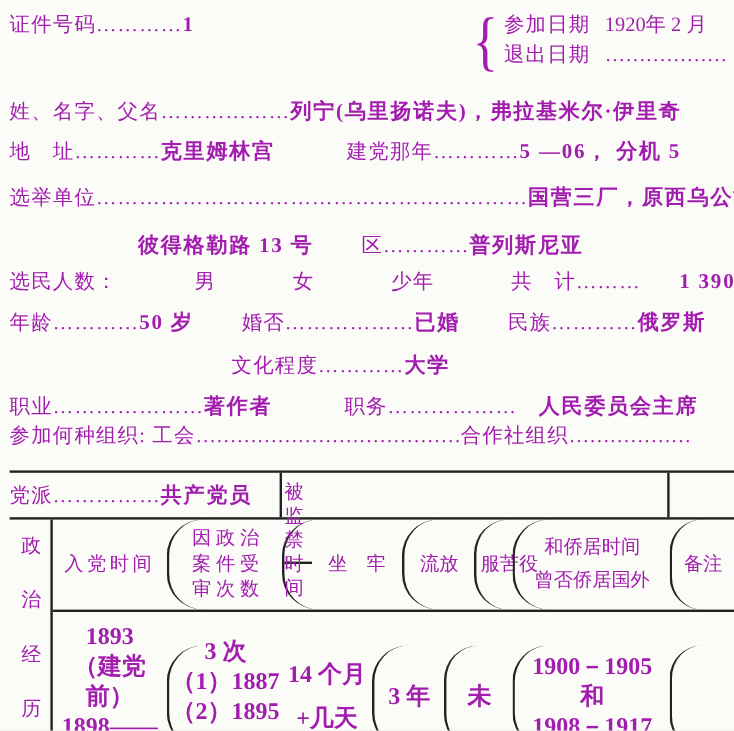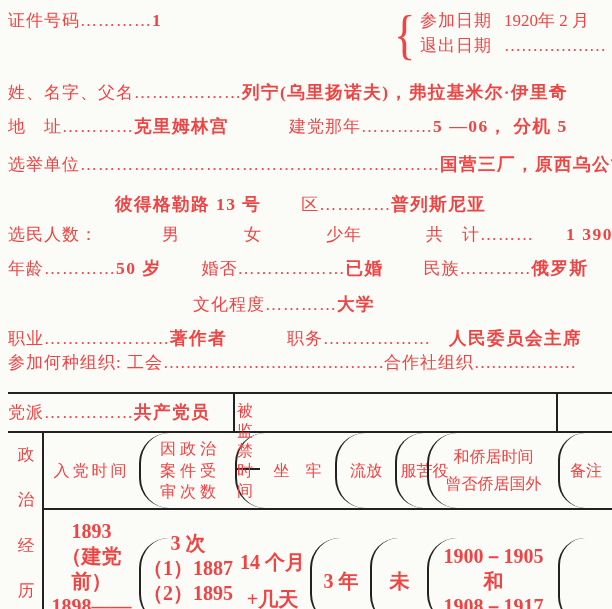--- a/index.html
+++ b/index.html
@@ -1,20 +1,20 @@
 <!DOCTYPE html>
 <html><head>
 <meta charset="utf-8">
 <style>
   html,body{margin:0;padding:0;background:#e8e8e4;}
   .page{
     position:relative;
     width:612px;height:609px;
     background:#fbfbf7;
-    color:#ef4444;
+    color:#a21caf;
     font-family:"Liberation Serif", serif;
     font-size:17px;
     box-sizing:border-box;
     padding:10px 0 0 8px;
     overflow:hidden;
     line-height:1.25;
   }
   .fline{display:flex;align-items:baseline;white-space:nowrap;height:24px;}
   .lbl{letter-spacing:1px;}
   .v{font-weight:bold;letter-spacing:1.5px;font-size:17.5px;}

